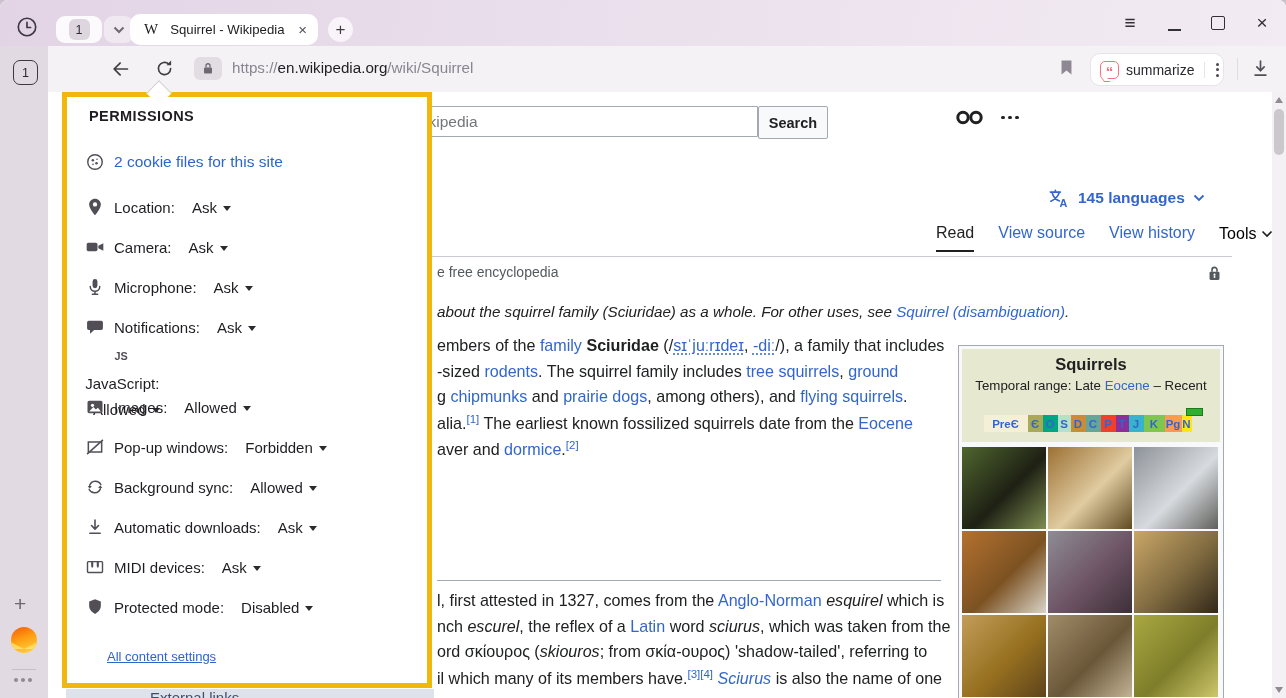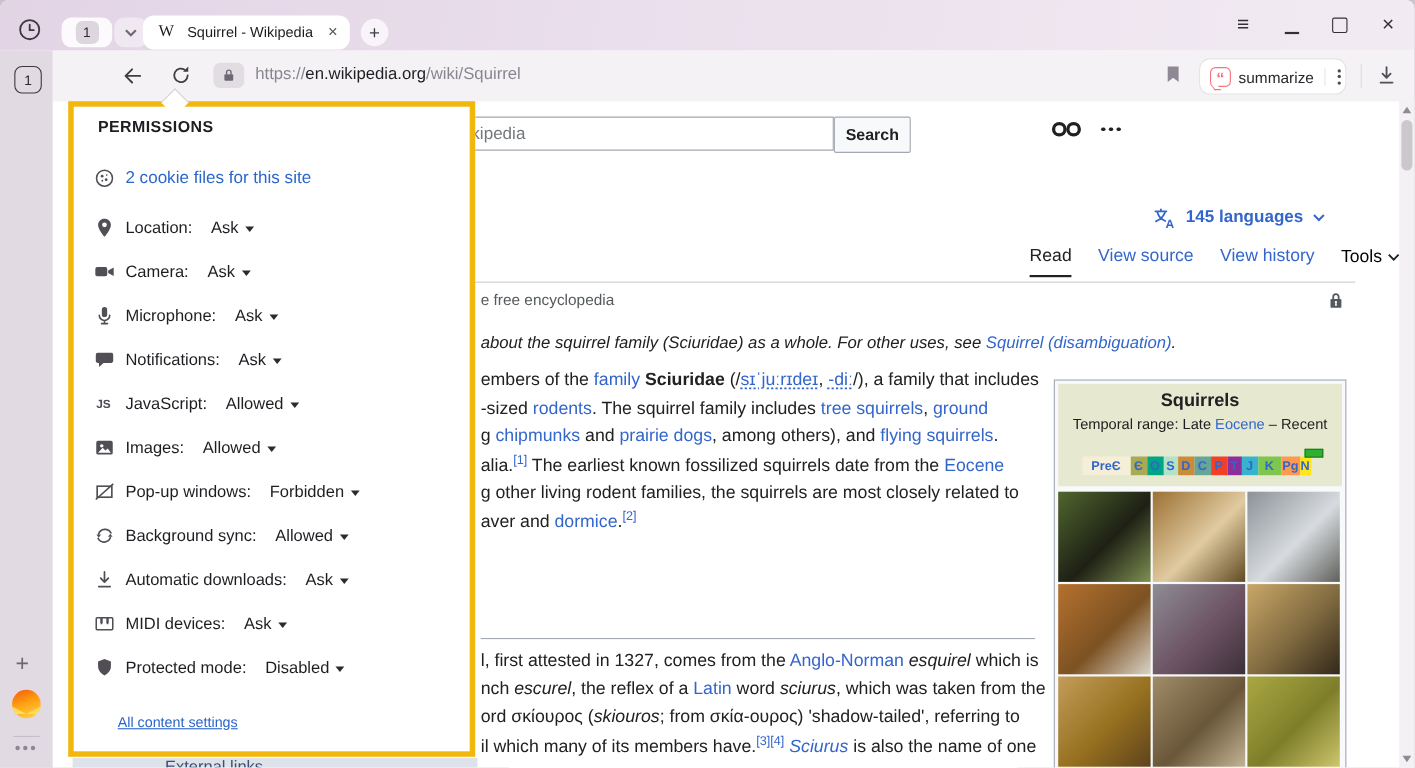--- a/index.html
+++ b/index.html
@@ -280,21 +280,20 @@
       </svg>
 
     <div class="hatnote">
         <div class="artline"><span class="">about the squirrel family (Sciuridae) as a whole. For other uses, see </span><span class="wlink ital">Squirrel (disambiguation)</span><span class="">.</span></div>
       </div>
     <div class="artblock" id="intro">
         <div class="artline"><span class="">embers of the </span><span class="wlink">family</span><span class=""> </span><span class="bold">Sciuridae</span><span class=""> (/</span><span class="wlink pron">sɪˈjuːrɪdeɪ</span><span class="">, </span><span class="wlink pron">-diː</span><span class="">/), a family that includes</span></div>
         <div class="artline"><span class="">-sized </span><span class="wlink">rodents</span><span class="">. The squirrel family includes </span><span class="wlink">tree squirrels</span><span class="">, </span><span class="wlink">ground</span></div>
         <div class="artline"><span class="">g </span><span class="wlink">chipmunks</span><span class=""> and </span><span class="wlink">prairie dogs</span><span class="">, among others), and </span><span class="wlink">flying squirrels</span><span class="">.</span></div>
         <div class="artline"><span class="">alia.</span><sup class="wlink">[1]</sup><span class=""> The earliest known fossilized squirrels date from the </span><span class="wlink">Eocene</span></div>
-        <div class="artline"><span class="">g other living rodent families, the squirrels are most closely related to</span></div>
         <div class="artline"><span class="">aver and </span><span class="wlink">dormice</span><span class="">.</span><sup class="wlink">[2]</sup></div>
       </div>
     <div class="secrule"></div>
     <div class="artblock" id="etym">
         <div class="artline"><span class="">l, first attested in 1327, comes from the </span><span class="wlink">Anglo-Norman</span><span class=""> </span><span class="ital">esquirel</span><span class=""> which is</span></div>
         <div class="artline"><span class="">nch </span><span class="ital">escurel</span><span class="">, the reflex of a </span><span class="wlink">Latin</span><span class=""> word </span><span class="ital">sciurus</span><span class="">, which was taken from the</span></div>
         <div class="artline"><span class="">ord σκίουρος (</span><span class="ital">skiouros</span><span class="">; from σκία-ουρος) 'shadow-tailed', referring to</span></div>
         <div class="artline"><span class="">il which many of its members have.</span><sup class="wlink">[3][4]</sup><span class=""> </span><span class="wlink ital">Sciurus</span><span class=""> is also the name of one</span></div>
       </div>
 
@@ -376,21 +375,21 @@
           <span class="plabel">Microphone:</span>
           <span class="pvalue">Ask<i class="caret"></i></span>
         </div>
         <div class="perm-row" style="top: 219px;">
           <svg class="picon">
             <use href="#notification-bubble-icon"></use>
           </svg>
           <span class="plabel">Notifications:</span>
           <span class="pvalue">Ask<i class="caret"></i></span>
         </div>
-        <div class="perm-row" style="top: 259px;">
+        <div class="perm-row" style="top: 249px; flex-direction: column;">
           <svg class="picon">
             <use href="#javascript-icon"></use>
           </svg>
           <span class="plabel">JavaScript:</span>
           <span class="pvalue">Allowed<i class="caret"></i></span>
         </div>
         <div class="perm-row" style="top: 299px;">
           <svg class="picon">
             <use href="#image-icon"></use>
           </svg>

